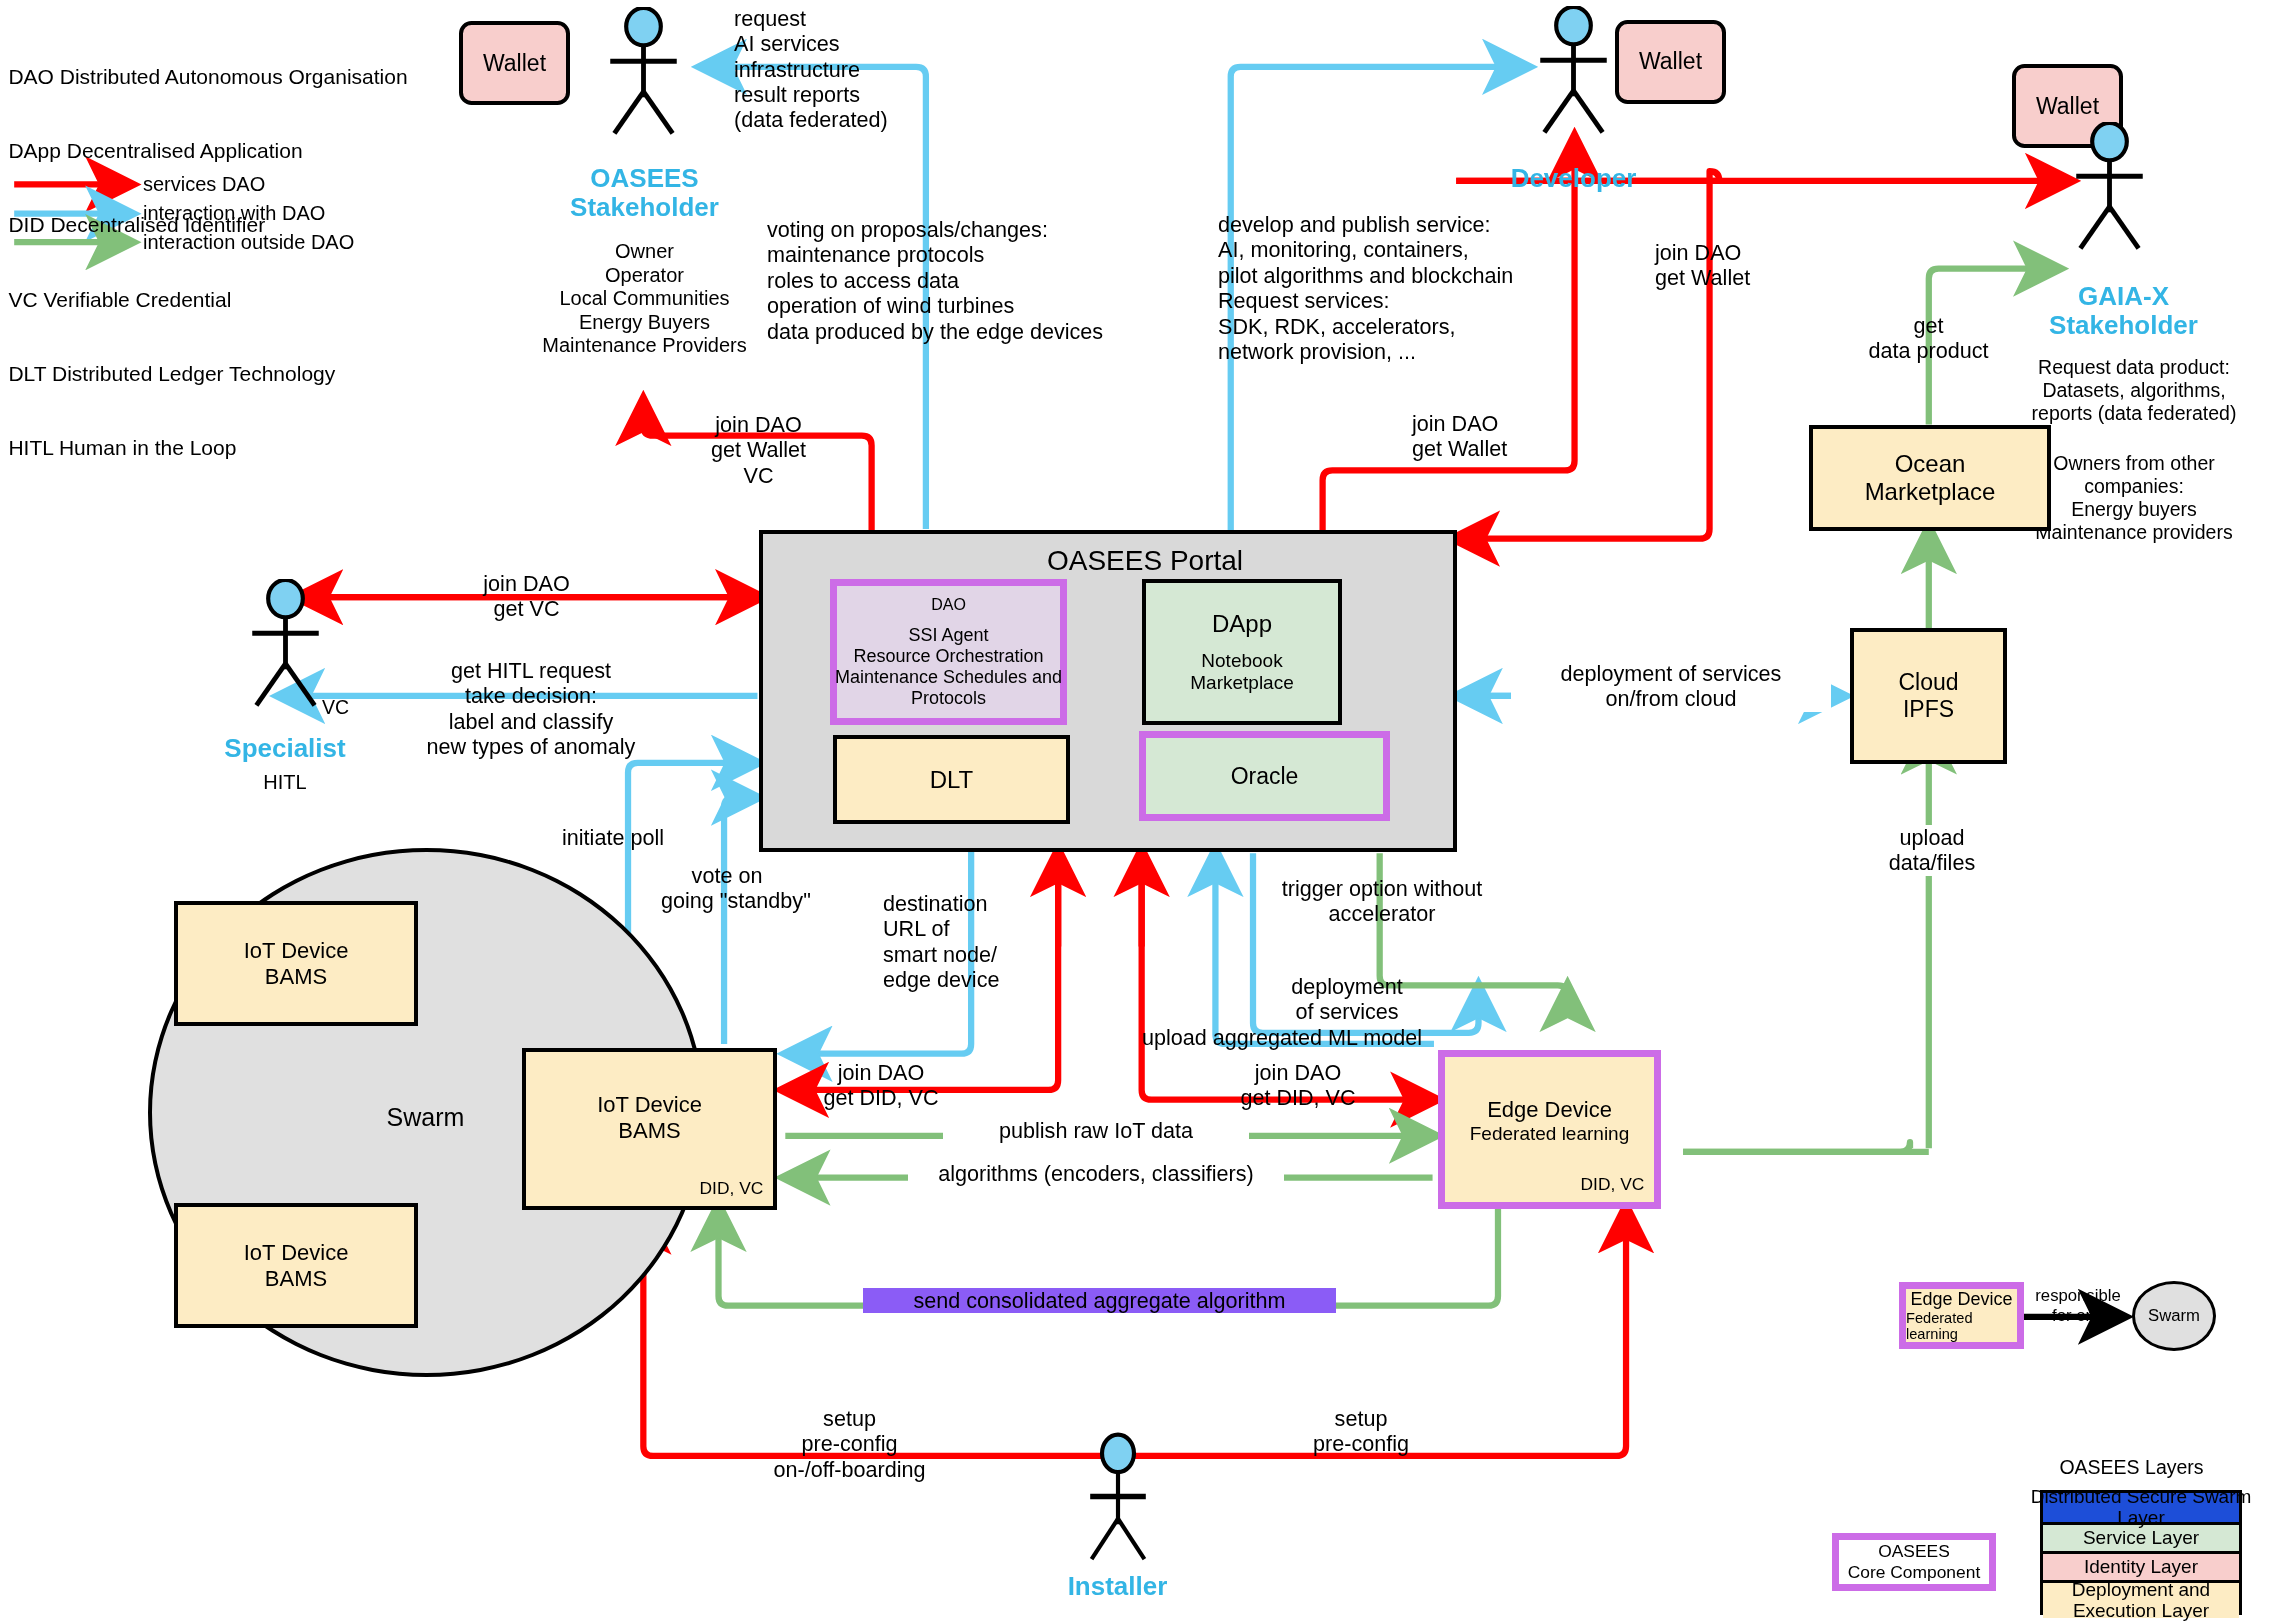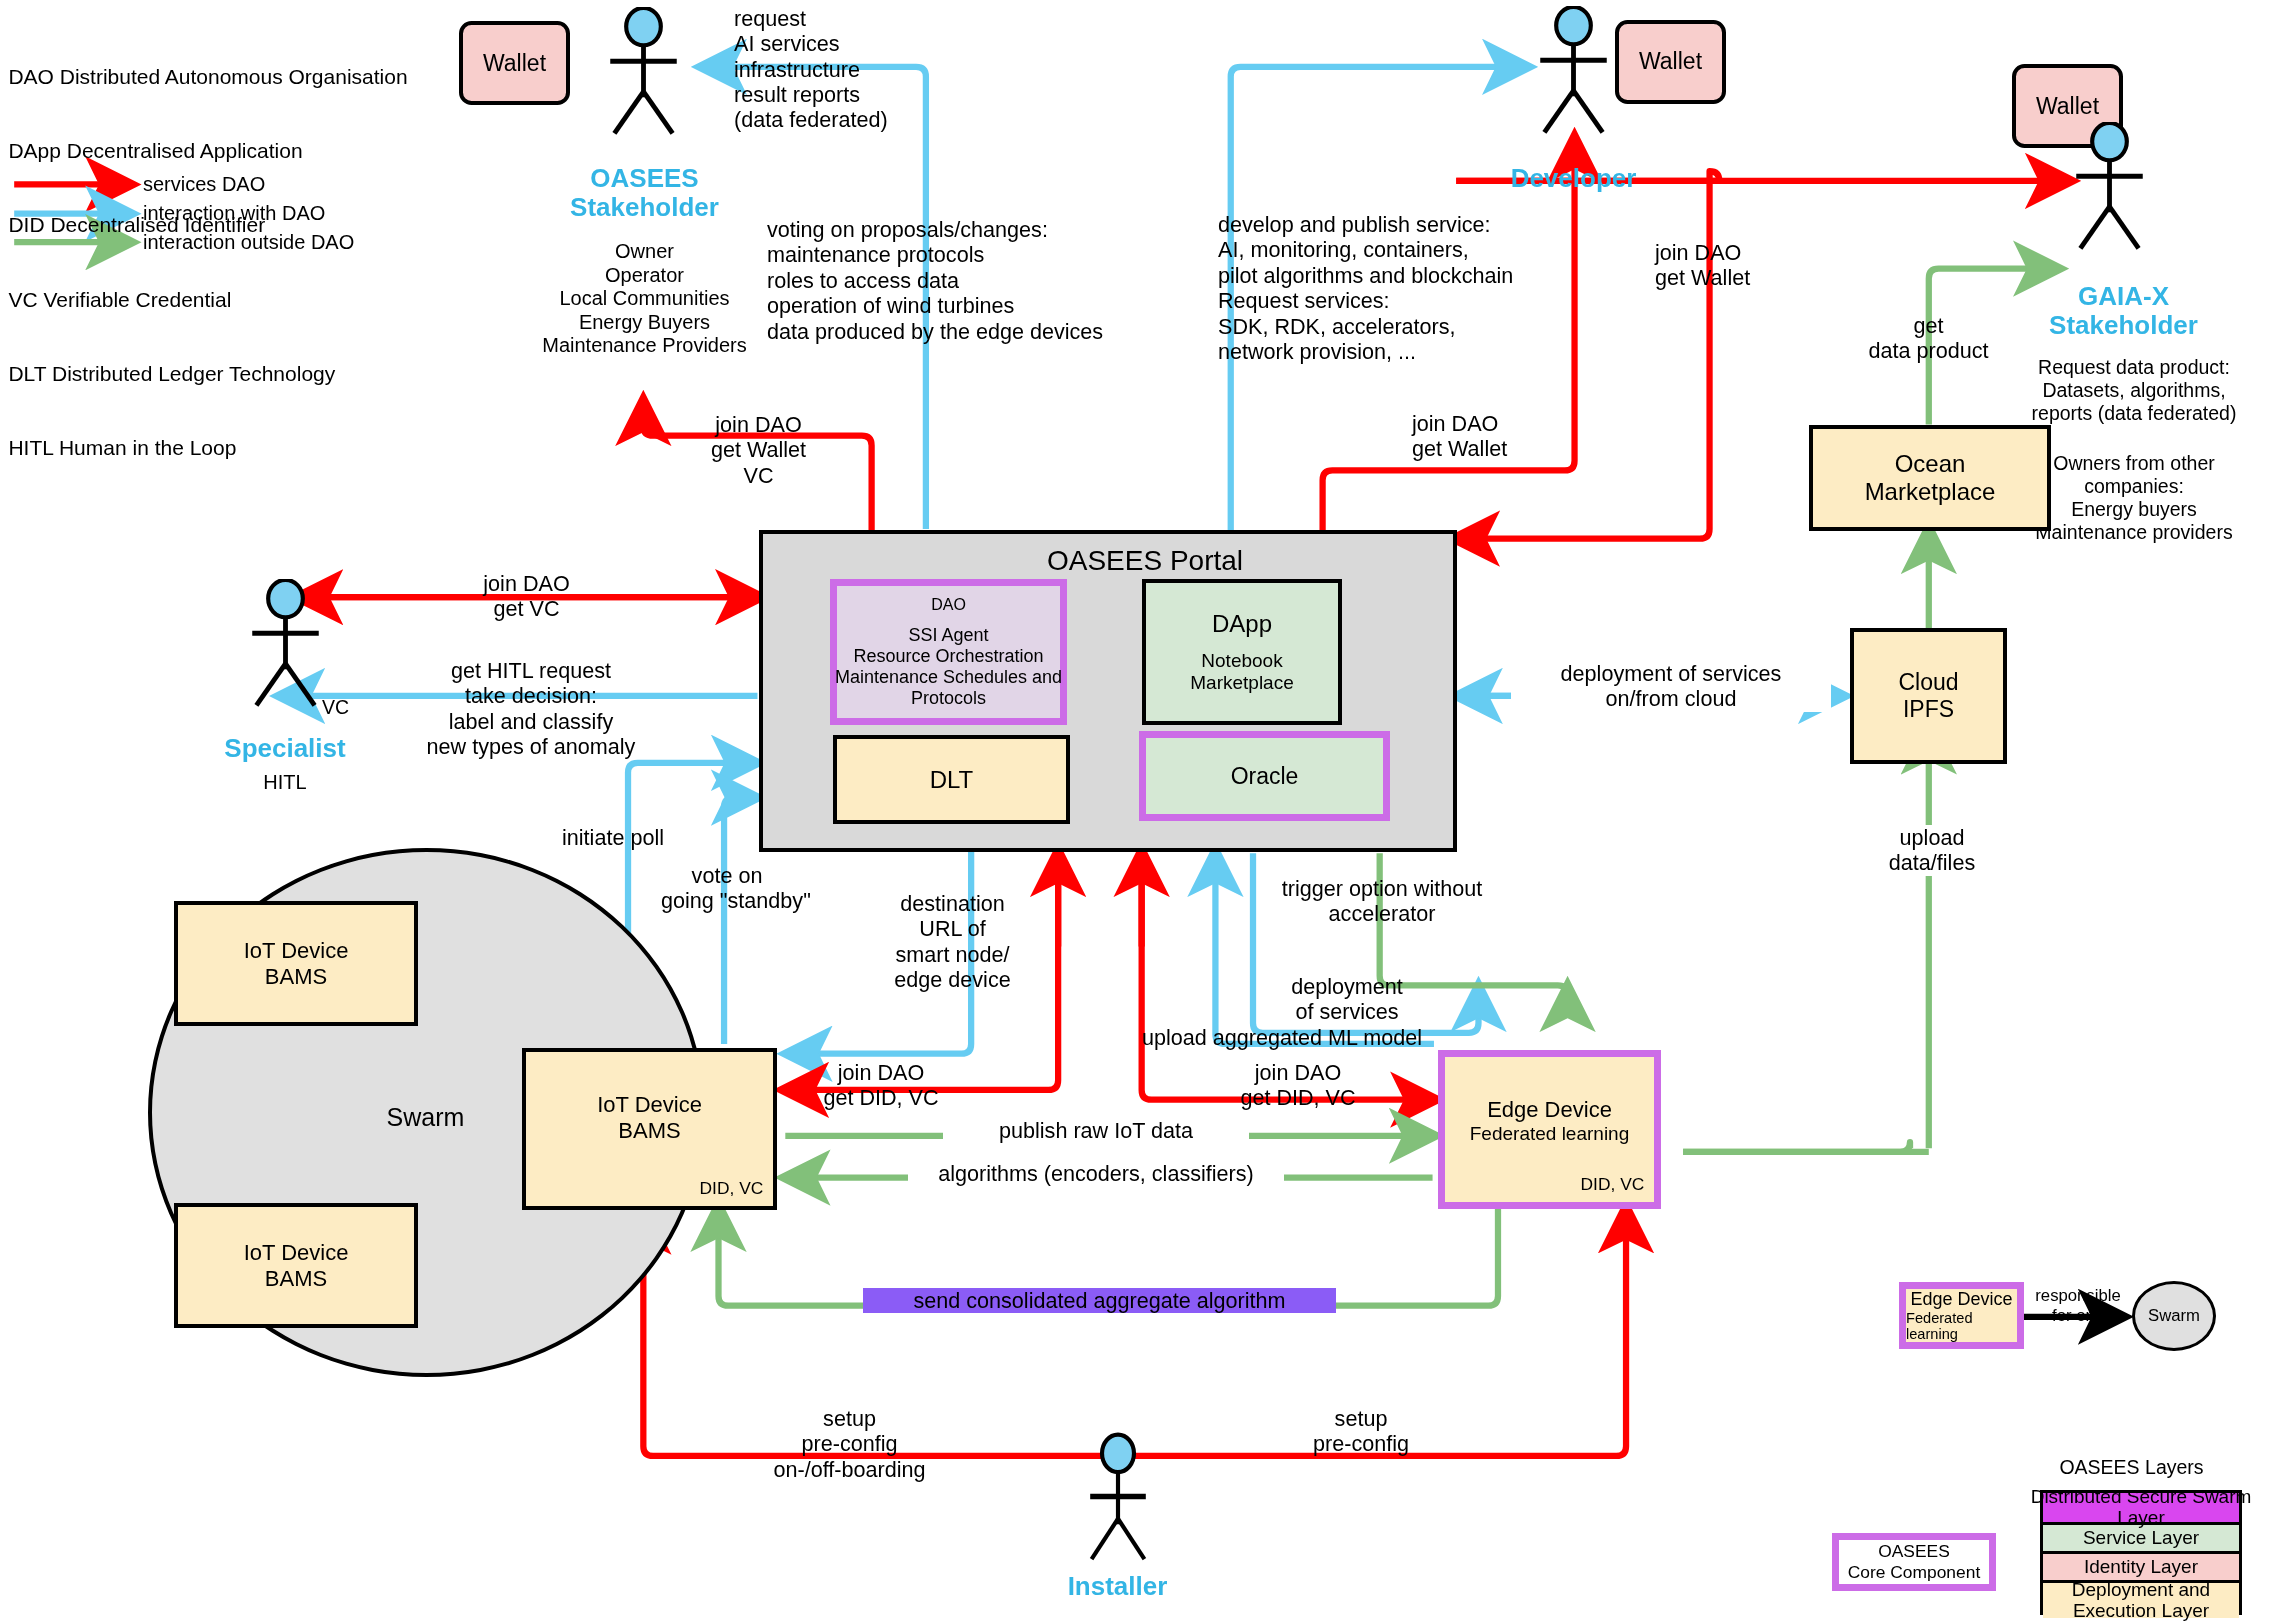--- a/index.html
+++ b/index.html
@@ -238,21 +238,21 @@
   <div class="txt tc" style="left:184px;top:771px;width:202px;font-size:20px;">HITL</div>
   <div class="txt tl" style="left:464px;top:571px;font-size:21.6px;text-align:center;width:125px;">join DAO
 get VC</div>
   <div class="txt tl" style="left:409px;top:658px;font-size:21.6px;text-align:center;width:244px;">get HITL request
 take decision:
 label and classify
 new types of anomaly</div>
   <div class="txt tl" style="left:562px;top:825px;font-size:21.6px;">initiate poll</div>
   <div class="txt tl" style="left:661px;top:863px;font-size:21.6px;text-align:center;width:132px;">vote on
 going "standby"</div>
-  <div class="txt tl" style="left:883px;top:891px;font-size:21.6px;text-align:center;width:139px;">destination
+  <div class="txt tl" style="left:883px;top:891px;font-size:21.6px;width:139px;">destination
 URL of
 smart node/
 edge device</div>
 
   <div class="abs" style="left:148px;top:848px;width:557px;height:529px;border:4.2px solid #000;border-radius:50%;background:#e0e0e0;"></div>
   <div class="txt tc" style="left:356px;top:1103px;width:139px;font-size:25px;">Swarm</div>
 
   <div class="box blk yel" style="left:174px;top:901px;width:244px;height:125px;">
     <span style="font-size:22px;">IoT Device</span>
     <span style="font-size:22px;">BAMS</span>
@@ -329,21 +329,21 @@
     <span style="font-size:16.7px;">Swarm</span>
   </div>
 
   <div class="abs pviol" style="left:1832px;top:1533px;width:164px;height:58px;background:#fff;display:flex;flex-direction:column;align-items:center;justify-content:center;">
     <span style="font-size:17.4px;">OASEES</span>
     <span style="font-size:17.4px;">Core Component</span>
   </div>
 
   <div class="txt tc" style="left:2020px;top:1456px;width:223px;font-size:19.5px;">OASEES Layers</div>
   <div class="legendtbl" style="left:2040px;top:1490px;width:202px;height:125px;">
-    <div class="legendrow" style="height:32px;background:#d946ef;">
+    <div class="legendrow" style="height:32px;background:#1d4ed8;">
       <span style="white-space:pre;">Distributed Secure Swarm
 Layer</span>
     </div>
     <div class="legendrow" style="height:29px;background:#d5e8d4;">
       <span style="white-space:pre;">Service Layer</span>
     </div>
     <div class="legendrow" style="height:29px;background:#f8cecc;">
       <span style="white-space:pre;">Identity Layer</span>
     </div>
     <div class="legendrow" style="height:35px;background:#fdecc4;">

